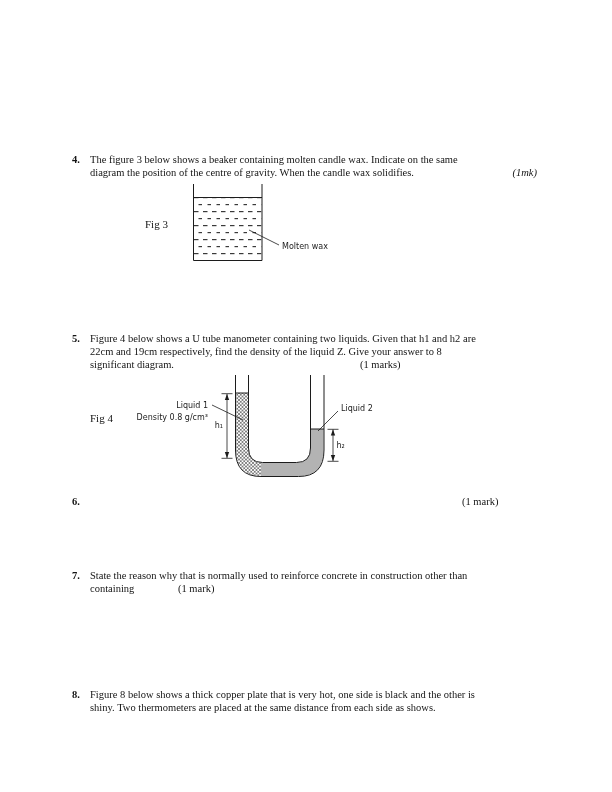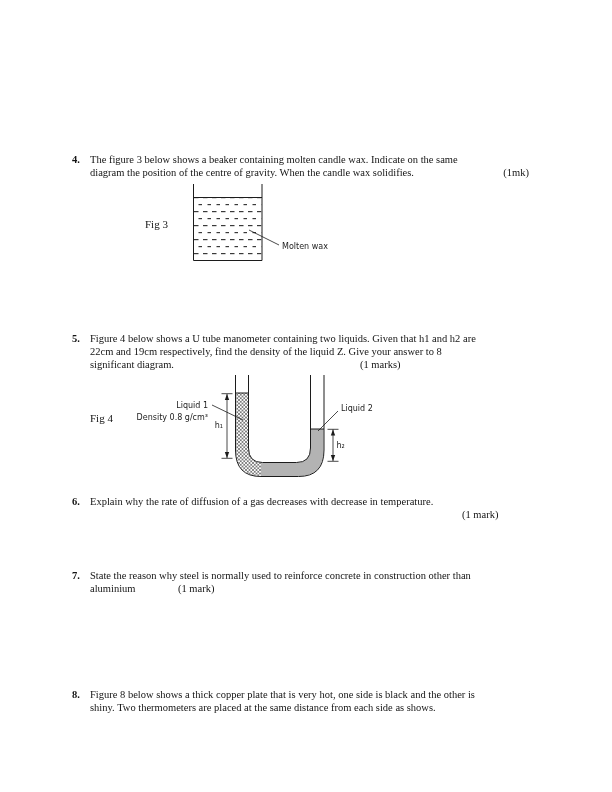--- a/index.html
+++ b/index.html
@@ -21,21 +21,21 @@
 <body>
 
 <div class="page">
 
   <section class="q" style="top:153px;">
     <span class="qnum">4.</span>
     <div class="qtext">
       <div class="ln">The figure 3 below shows a beaker containing molten candle wax. Indicate on the same</div>
       <div class="ln">
         <span>diagram the position of the centre of gravity. When the candle wax solidifies.</span>
-        <span class="marks" style="right:8px;">(1mk)</span>
+        <span class="marks" style="right:0;font-style:italic;">(1mk)</span>
       </div>
     </div>
   </section>
 
   <svg class="fig" style="left:130px;top:180px;" width="260" height="95" viewBox="0 0 260 95">
     <defs>
       <pattern id="waxdash" width="9" height="14" patternUnits="userSpaceOnUse">
         <rect x="1" y="3" width="4.5" height="1.2" fill="#3a3a3a"></rect>
         <rect x="5.5" y="10" width="4.5" height="1.2" fill="#3a3a3a"></rect>
       </pattern>
@@ -100,33 +100,32 @@
     <text x="123" y="36" text-anchor="end" class="figlabel">Liquid 1</text>
     <text x="123" y="47.5" text-anchor="end" class="figlabel">Density 0.8 g/cm³</text>
     <text x="138" y="56" text-anchor="end" class="figlabel">h₁</text>
     <text x="256" y="39" class="figlabel">Liquid 2</text>
     <text x="251.5" y="76" class="figlabel">h₂</text>
   </svg>
 
   <section class="q" style="top:495px;">
     <span class="qnum">6.</span>
     <div class="qtext">
-      <div class="ln">Explain why the rate of diffusion of a gas decreases with decrease in temperature.</div>
       <div class="ln">
         <span class="marks" style="left:372px;">(1 mark)</span>
       </div>
     </div>
   </section>
 
   <section class="q" style="top:569px;">
     <span class="qnum">7.</span>
     <div class="qtext">
-      <div class="ln">State the reason why steel is normally used to reinforce concrete in construction other than</div>
+      <div class="ln">State the reason why that is normally used to reinforce concrete in construction other than</div>
       <div class="ln">
-        <span>aluminium</span>
+        <span>containing</span>
         <span class="marks" style="left:88px;">(1 mark)</span>
       </div>
     </div>
   </section>
 
   <section class="q" style="top:688px;">
     <span class="qnum">8.</span>
     <div class="qtext">
       <div class="ln">Figure 8 below shows a thick copper plate that is very hot, one side is black and the other is</div>
       <div class="ln">shiny. Two thermometers are placed at the same distance from each side as shows.</div>

